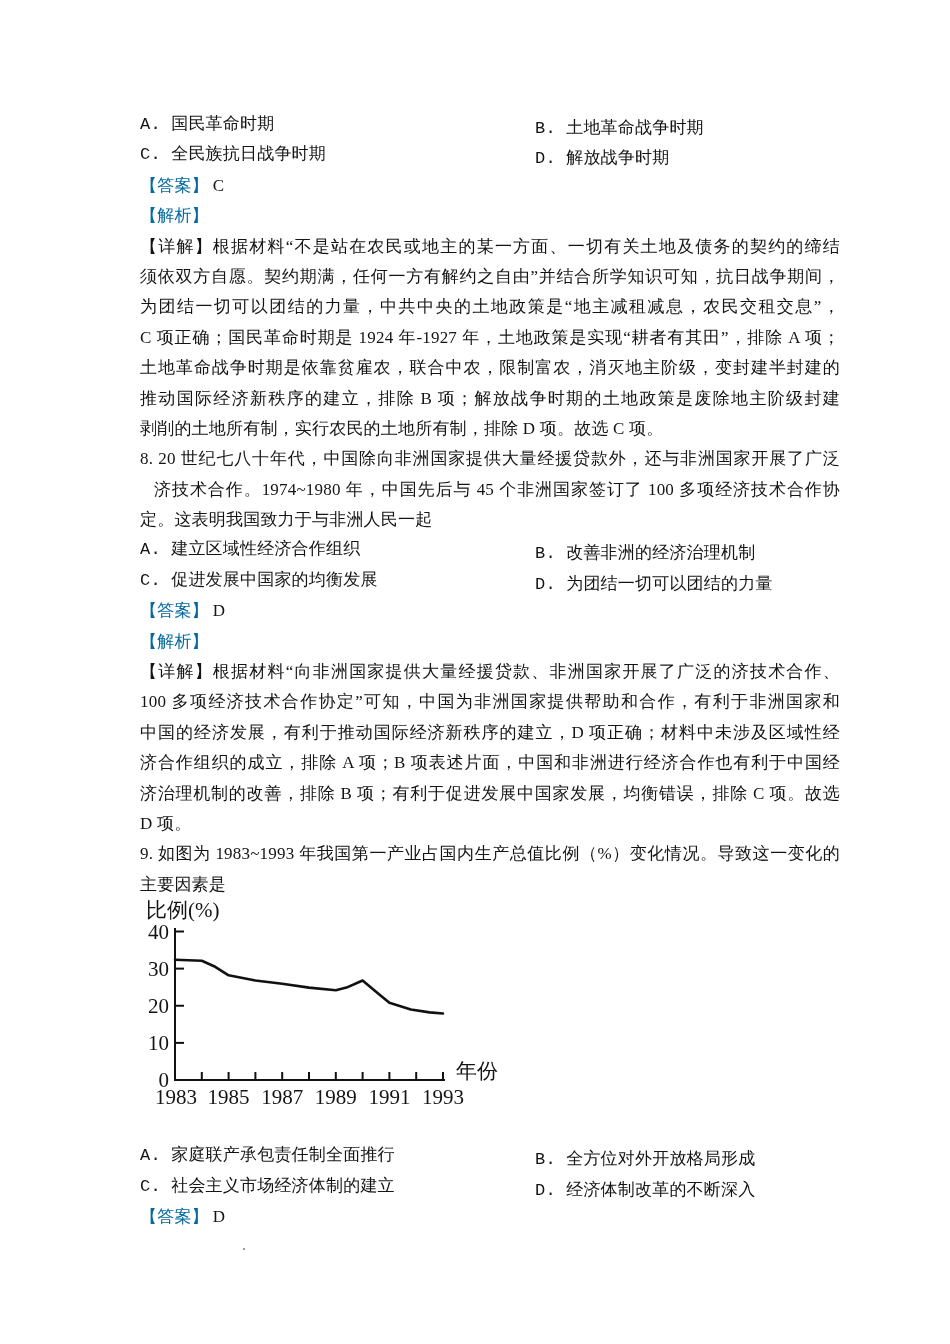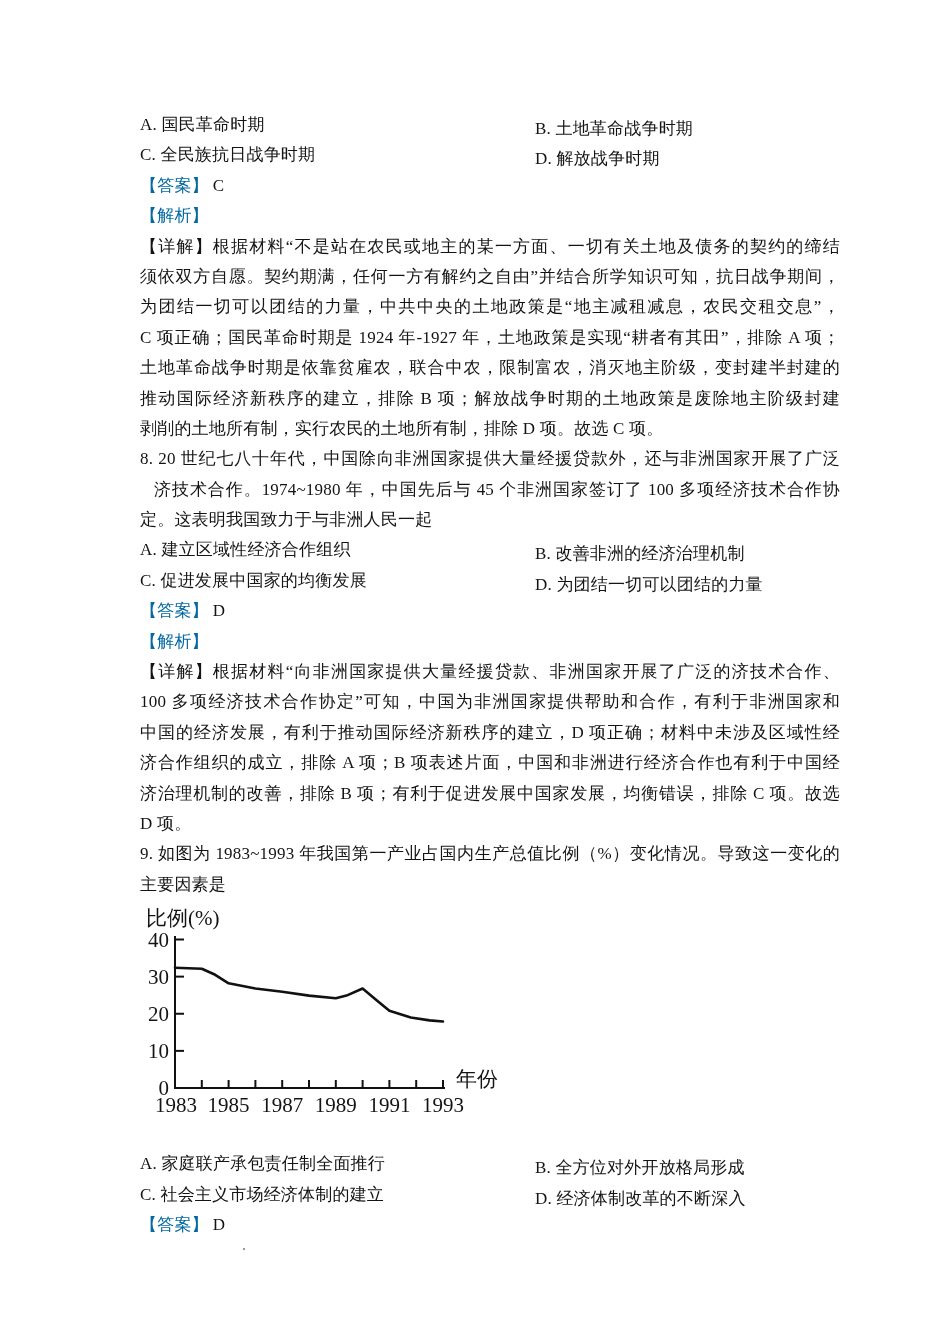--- a/index.html
+++ b/index.html
@@ -15,25 +15,25 @@
   .doc { padding: 110px 0 0 140px; width: 840px; }
   .line {
     width: 700px;
     height: 30.4px;
     line-height: 30.4px;
     font-size: 17px;
     letter-spacing: 0.2px;
   }
   .j { text-align: justify; text-align-last: justify; }
   .indent { padding-left: 14px; }
-  .opt-row { position: relative; }
+  .opt-row { position: relative; font-family: Liberation Mono, monospace; }
   .opt-b { position: absolute; left: 395px; top: 4px; }
   .blue { color: #0369a1; }
   .ansletter { margin-left: 4px; }
-  .chart-wrap { height: 215px; margin-top: 8px; }
+  .chart-wrap { height: 215px; margin-top: 0; }
   .gap { height: 26px; }
   svg text {
     font-family: "Liberation Serif", "DejaVu Serif", serif;
     fill: #141414;
   }
   .axis-title { font-size: 21px; }
   .stray {
     position: absolute; left: 243px; top: 1248px;
     width: 2px; height: 2px; background: #9a9a9a;
   }

